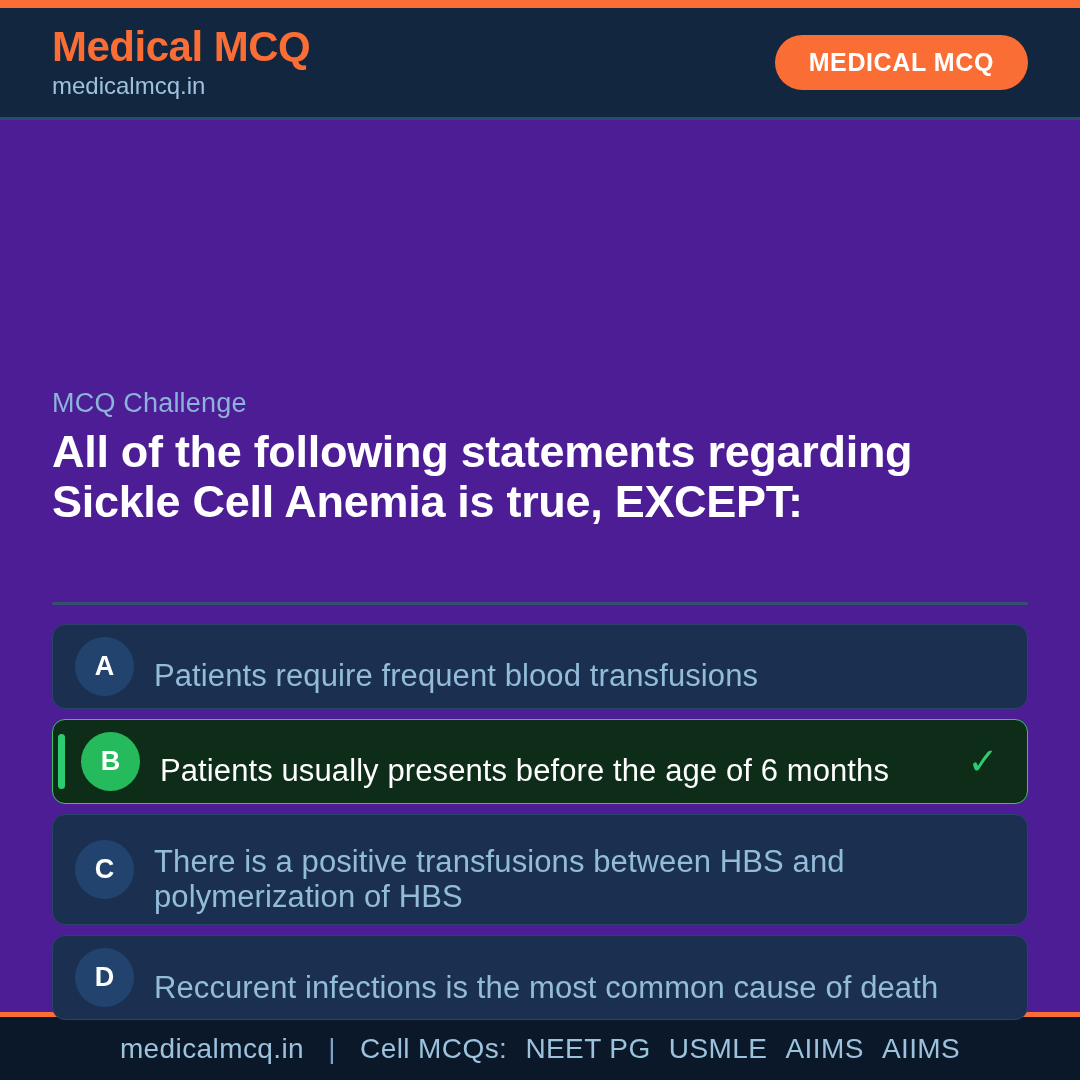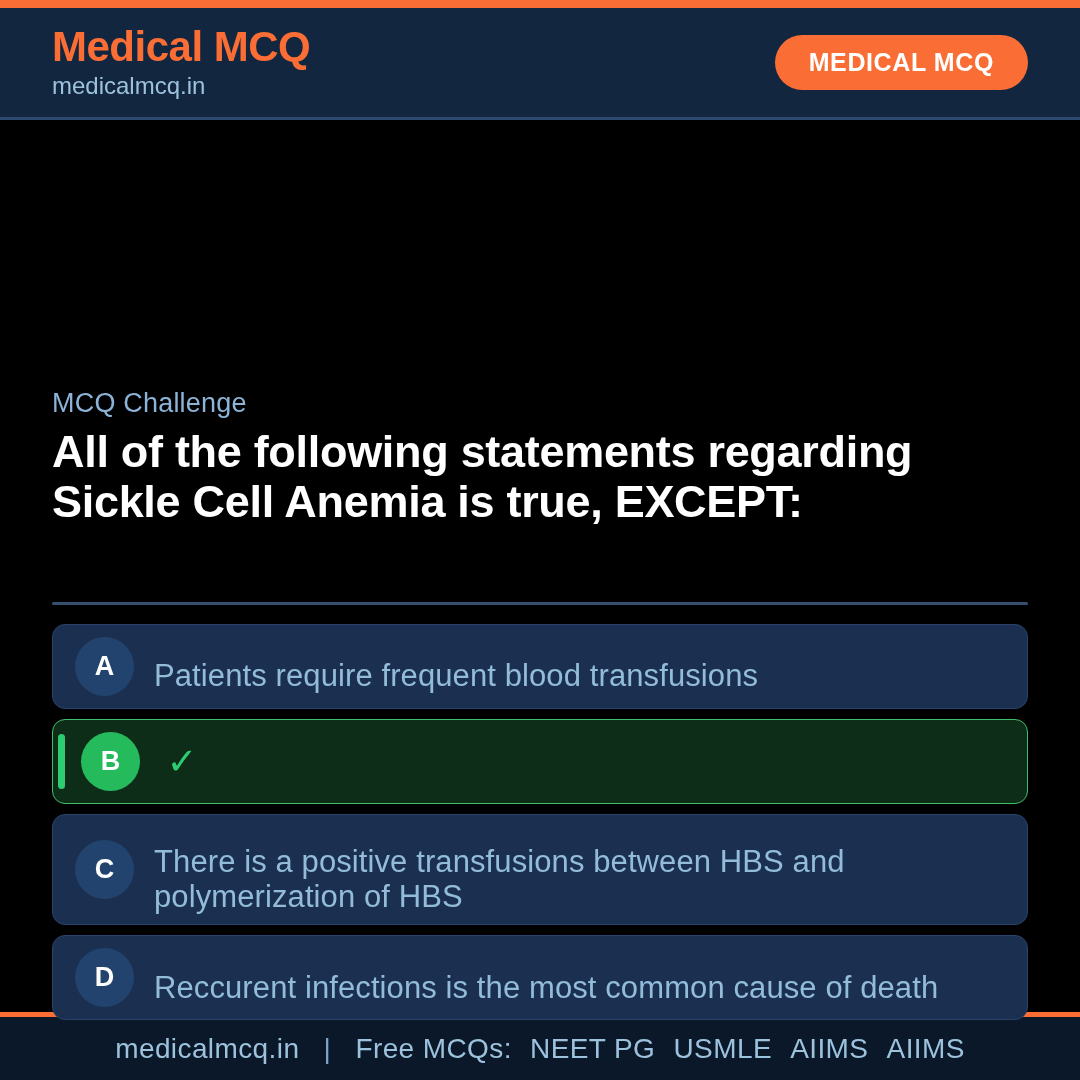--- a/index.html
+++ b/index.html
@@ -9,21 +9,21 @@
     height: 1080px;
     background: #0f1e33;
     font-family: "Liberation Sans", sans-serif;
     overflow: hidden;
   }
 
   #page {
     position: relative;
     width: 1080px;
     height: 1080px;
-    background: #000000;
+    background: #4c1d95;
     display: flex;
     flex-direction: column;
   }
 
   
   .top-rule {
     height: 8px;
     width: 100%;
     background: #fa6e35;
     flex: 0 0 auto;
@@ -222,20 +222,21 @@
 
       <div class="option">
         <div class="badge">A</div>
         <div class="otext">Patients require frequent blood transfusions</div>
         <div class="tick">✓</div>
       </div>
 
       <div class="option correct">
         <div class="accent"></div>
         <div class="badge">B</div>
+        <div class="otext">Patients usually presents before the age of 6 months</div>
         <div class="tick">✓</div>
       </div>
 
       <div class="option">
         <div class="badge">C</div>
         <div class="otext">There is a positive transfusions between HBS and polymerization of HBS</div>
         <div class="tick">✓</div>
       </div>
 
       <div class="option">
@@ -244,21 +245,21 @@
         <div class="tick">✓</div>
       </div>
 
     </div>
   </div>
 
   <div class="footer">
     <div class="footer-text">
       <span>medicalmcq.in</span>
       <span class="sep">|</span>
-      <span>Free MCQs:</span>
+      <span>Cell MCQs:</span>
       <span class="tag">NEET PG</span>
       <span class="tag">USMLE</span>
       <span class="tag">AIIMS</span>
       <span class="tag">AIIMS</span>
     </div>
   </div>
 
 </div>
 
 </body></html>

